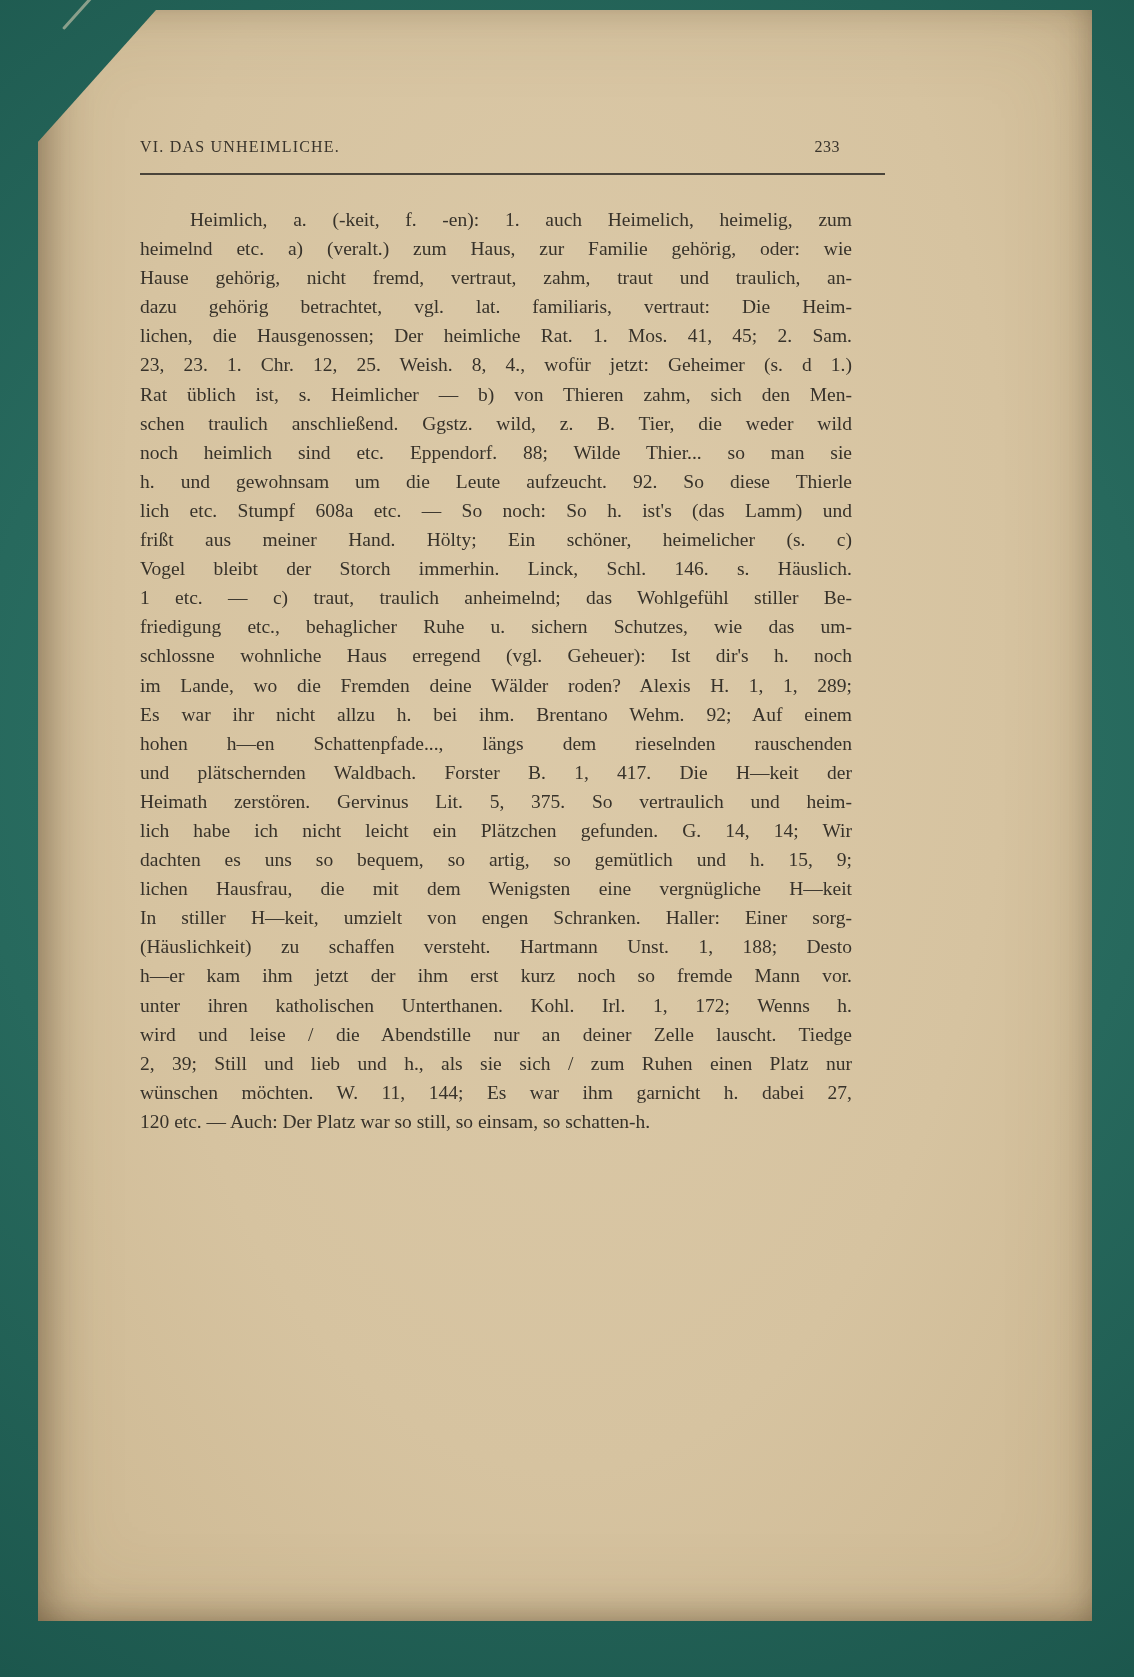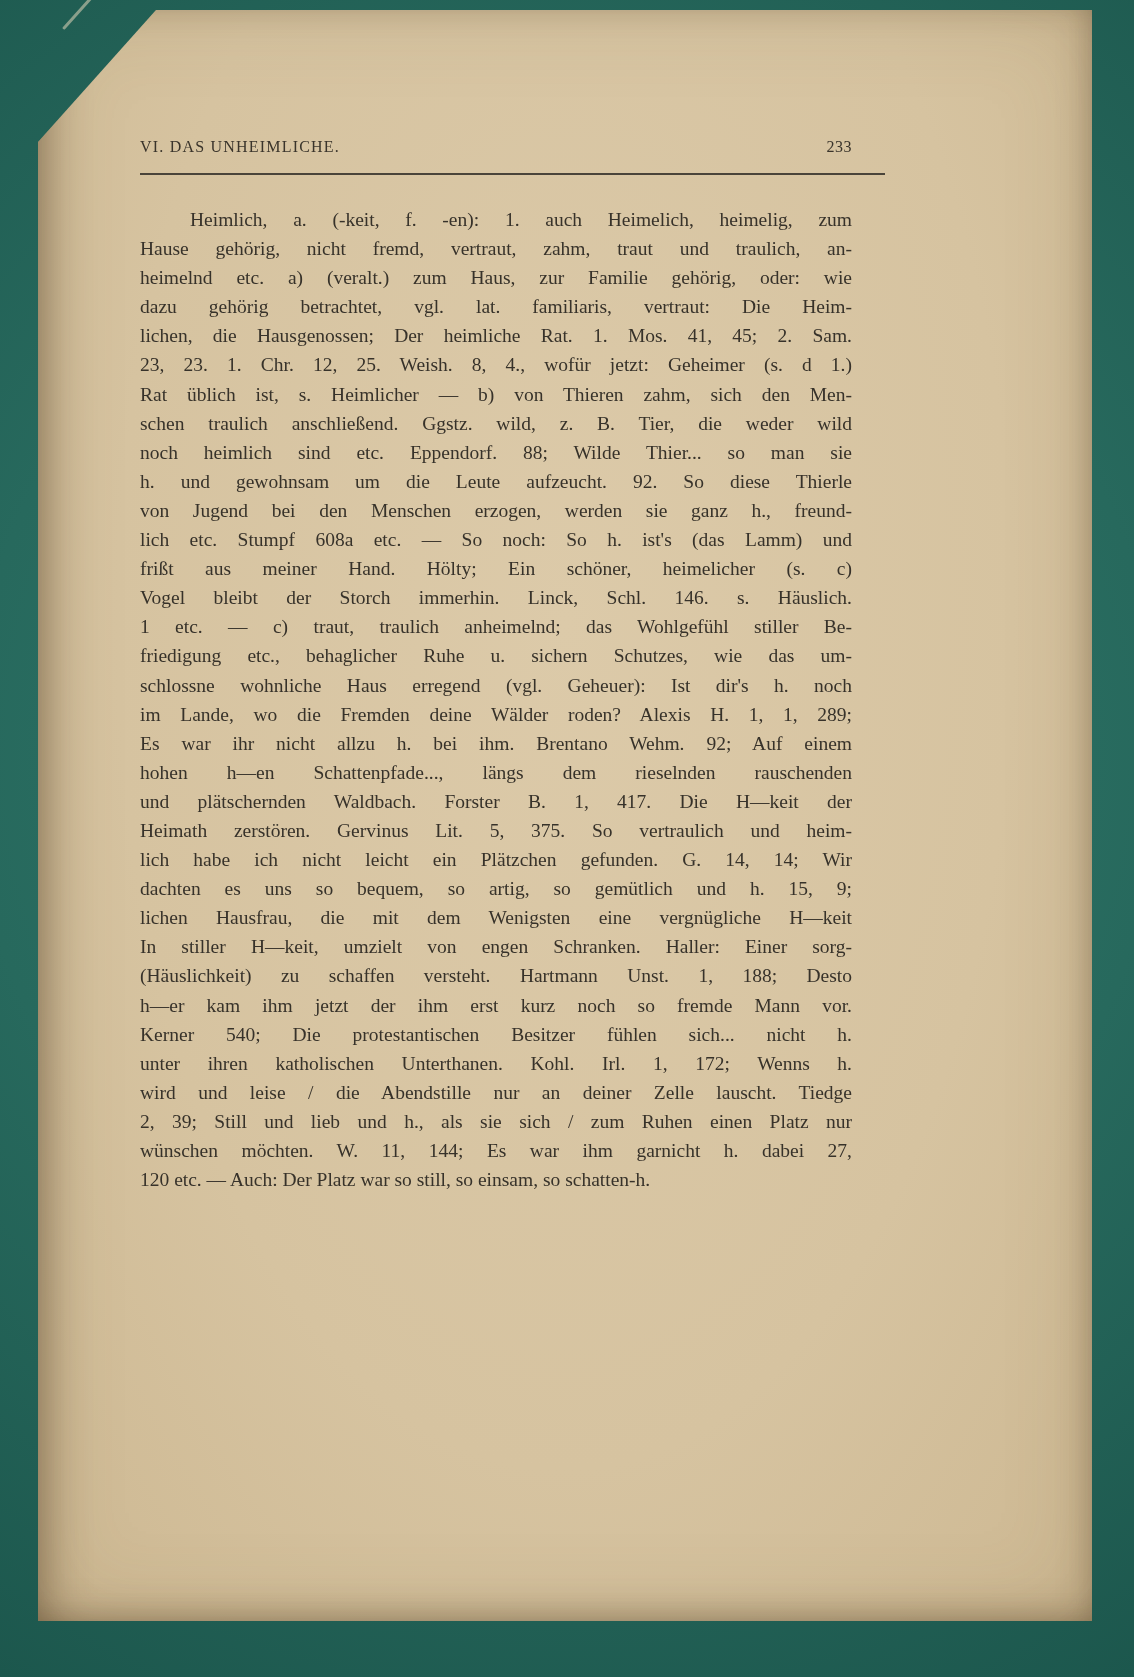--- a/index.html
+++ b/index.html
@@ -49,21 +49,21 @@
   .header {
     position: relative;
     text-align: left;
     font-size: 16px;
     letter-spacing: 1.2px;
     color: #3a342b;
     height: 26px;
   }
   .header .pagenum {
     position: absolute;
-    right: 0;
+    right: 12px;
     top: 0;
     letter-spacing: 0.5px;
     margin-left: 22px;
   }
   .rule {
     height: 2px;
     width: 745px;
     background: #4a443a;
     margin-top: 9px;
   }
@@ -93,48 +93,46 @@
   <div class="paper">
     <div class="content">
       <div class="header">
         <span class="title">VI. DAS UNHEIMLICHE.</span>
         <span class="pagenum">233</span>
       </div>
       <div class="rule"></div>
       <div class="body-text" id="body-text">
           <div class="paragraph">
             <div class="line indent">Heimlich, a. (-keit, f. -en): 1. auch Heimelich, heimelig, zum</div>
+            <div class="line">heimelnd etc. a) (veralt.) zum Haus, zur Familie gehörig, oder: wie</div>
             <div class="line">Hause gehörig, nicht fremd, vertraut, zahm, traut und traulich, an-</div>
-            <div class="line">heimelnd etc. a) (veralt.) zum Haus, zur Familie gehörig, oder: wie</div>
             <div class="line">dazu gehörig betrachtet, vgl. lat. familiaris, vertraut: Die Heim-</div>
             <div class="line">lichen, die Hausgenossen; Der heimliche Rat. 1. Mos. 41, 45; 2. Sam.</div>
             <div class="line">23, 23. 1. Chr. 12, 25. Weish. 8, 4., wofür jetzt: Geheimer (s. d 1.)</div>
             <div class="line">Rat üblich ist, s. Heimlicher — b) von Thieren zahm, sich den Men-</div>
             <div class="line">schen traulich anschließend. Ggstz. wild, z. B. Tier, die weder wild</div>
             <div class="line">noch heimlich sind etc. Eppendorf. 88; Wilde Thier... so man sie</div>
             <div class="line">h. und gewohnsam um die Leute aufzeucht. 92. So diese Thierle</div>
-            <div class="line">von Jugend bei den Menschen erzogen, werden sie ganz h., freund-</div>
             <div class="line">lich etc. Stumpf 608a etc. — So noch: So h. ist's (das Lamm) und</div>
             <div class="line">frißt aus meiner Hand. Hölty; Ein schöner, heimelicher (s. c)</div>
             <div class="line">Vogel bleibt der Storch immerhin. Linck, Schl. 146. s. Häuslich.</div>
             <div class="line">1 etc. — c) traut, traulich anheimelnd; das Wohlgefühl stiller Be-</div>
             <div class="line">friedigung etc., behaglicher Ruhe u. sichern Schutzes, wie das um-</div>
             <div class="line">schlossne wohnliche Haus erregend (vgl. Geheuer): Ist dir's h. noch</div>
             <div class="line">im Lande, wo die Fremden deine Wälder roden? Alexis H. 1, 1, 289;</div>
             <div class="line">Es war ihr nicht allzu h. bei ihm. Brentano Wehm. 92; Auf einem</div>
             <div class="line">hohen h—en Schattenpfade..., längs dem rieselnden rauschenden</div>
             <div class="line">und plätschernden Waldbach. Forster B. 1, 417. Die H—keit der</div>
             <div class="line">Heimath zerstören. Gervinus Lit. 5, 375. So vertraulich und heim-</div>
             <div class="line">lich habe ich nicht leicht ein Plätzchen gefunden. G. 14, 14; Wir</div>
             <div class="line">dachten es uns so bequem, so artig, so gemütlich und h. 15, 9;</div>
             <div class="line">lichen Hausfrau, die mit dem Wenigsten eine vergnügliche H—keit</div>
             <div class="line">In stiller H—keit, umzielt von engen Schranken. Haller: Einer sorg-</div>
             <div class="line">(Häuslichkeit) zu schaffen versteht. Hartmann Unst. 1, 188; Desto</div>
             <div class="line">h—er kam ihm jetzt der ihm erst kurz noch so fremde Mann vor.</div>
-            <div class="line">Kerner 540; Die protestantischen Besitzer fühlen sich... nicht h.</div>
             <div class="line">unter ihren katholischen Unterthanen. Kohl. Irl. 1, 172; Wenns h.</div>
             <div class="line">wird und leise / die Abendstille nur an deiner Zelle lauscht. Tiedge</div>
             <div class="line">2, 39; Still und lieb und h., als sie sich / zum Ruhen einen Platz nur</div>
             <div class="line">wünschen möchten. W. 11, 144; Es war ihm garnicht h. dabei 27,</div>
             <div class="line last">120 etc. — Auch: Der Platz war so still, so einsam, so schatten-h.</div>
           </div>
         </div>
     </div>
   </div>
   <div class="tear-highlight"></div>

